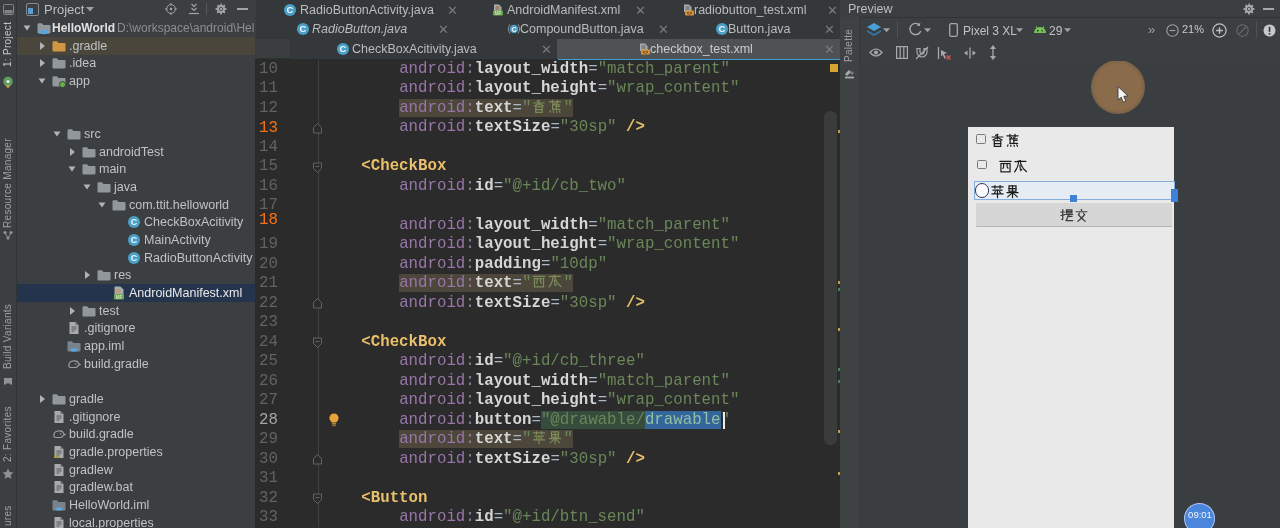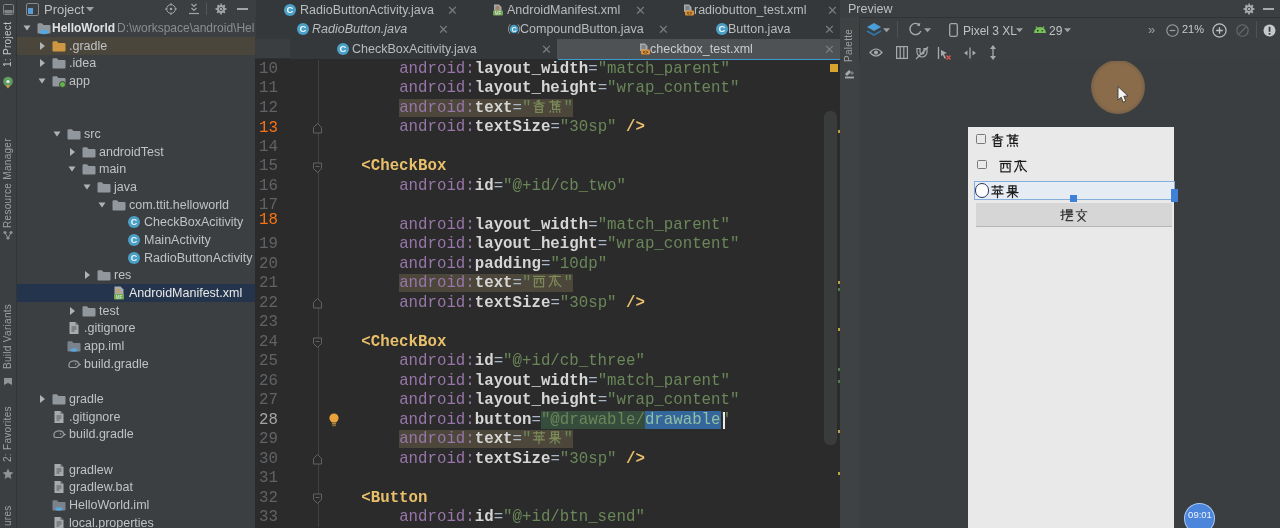--- a/index.html
+++ b/index.html
@@ -355,20 +355,31 @@
         </svg>
         <span class="lbl" style="left:53px">.gitignore</span>
       </div>
 <div class="trow" style="top:407.4px">
         <svg class="ic" style="left:36px" viewBox="0 0 14 14">
           <path d="M2,9 q-0.5,-4.5 4,-5 q5,-0.5 5.5,2.5 l1.5,1 l-1.8,1 q-0.2,1.5 -2.2,1.8 l-5,0.2 q-2,0 -2,-1.5 z" fill="none" stroke="#9CA0A3" stroke-width="1.2"></path>
           <circle cx="8.6" cy="7" r="0.8" fill="#9CA0A3"></circle>
         </svg>
         <span class="lbl" style="left:53px">build.gradle</span>
       </div>
+<div class="trow" style="top:425.1px">
+        <svg class="ic" style="left:36px" viewBox="0 0 14 14">
+          <path d="M2.5,1 h6 l3,3 v9 h-9 z" fill="#A7ABAE"></path>
+          <path d="M8.5,1 l3,3 h-3 z" fill="#6E7275"></path>
+          <path d="M4.5,6 h5 M4.5,8 h5 M4.5,10 h3" stroke="#55595C" stroke-width="1"></path>
+          <path d="M3,13 v-3" stroke="#D7903C" stroke-width="1.6"></path>
+          <path d="M5.2,13 v-4.5" stroke="#62B543" stroke-width="1.6"></path>
+          <path d="M7.4,13 v-2" stroke="#D7903C" stroke-width="1.6"></path>
+        </svg>
+        <span class="lbl" style="left:53px">gradle.properties</span>
+      </div>
 <div class="trow" style="top:442.8px">
         <svg class="ic" style="left:36px" viewBox="0 0 14 14">
           <path d="M2.5,1 h6 l3,3 v9 h-9 z" fill="#A7ABAE"></path>
           <path d="M8.5,1 l3,3 h-3 z" fill="#6E7275"></path>
           <path d="M4.5,6 h5 M4.5,8 h5 M4.5,10 h3" stroke="#55595C" stroke-width="1"></path>
         </svg>
         <span class="lbl" style="left:53px">gradlew</span>
       </div>
 <div class="trow" style="top:460.4px">
         <svg class="ic" style="left:36px" viewBox="0 0 14 14">

